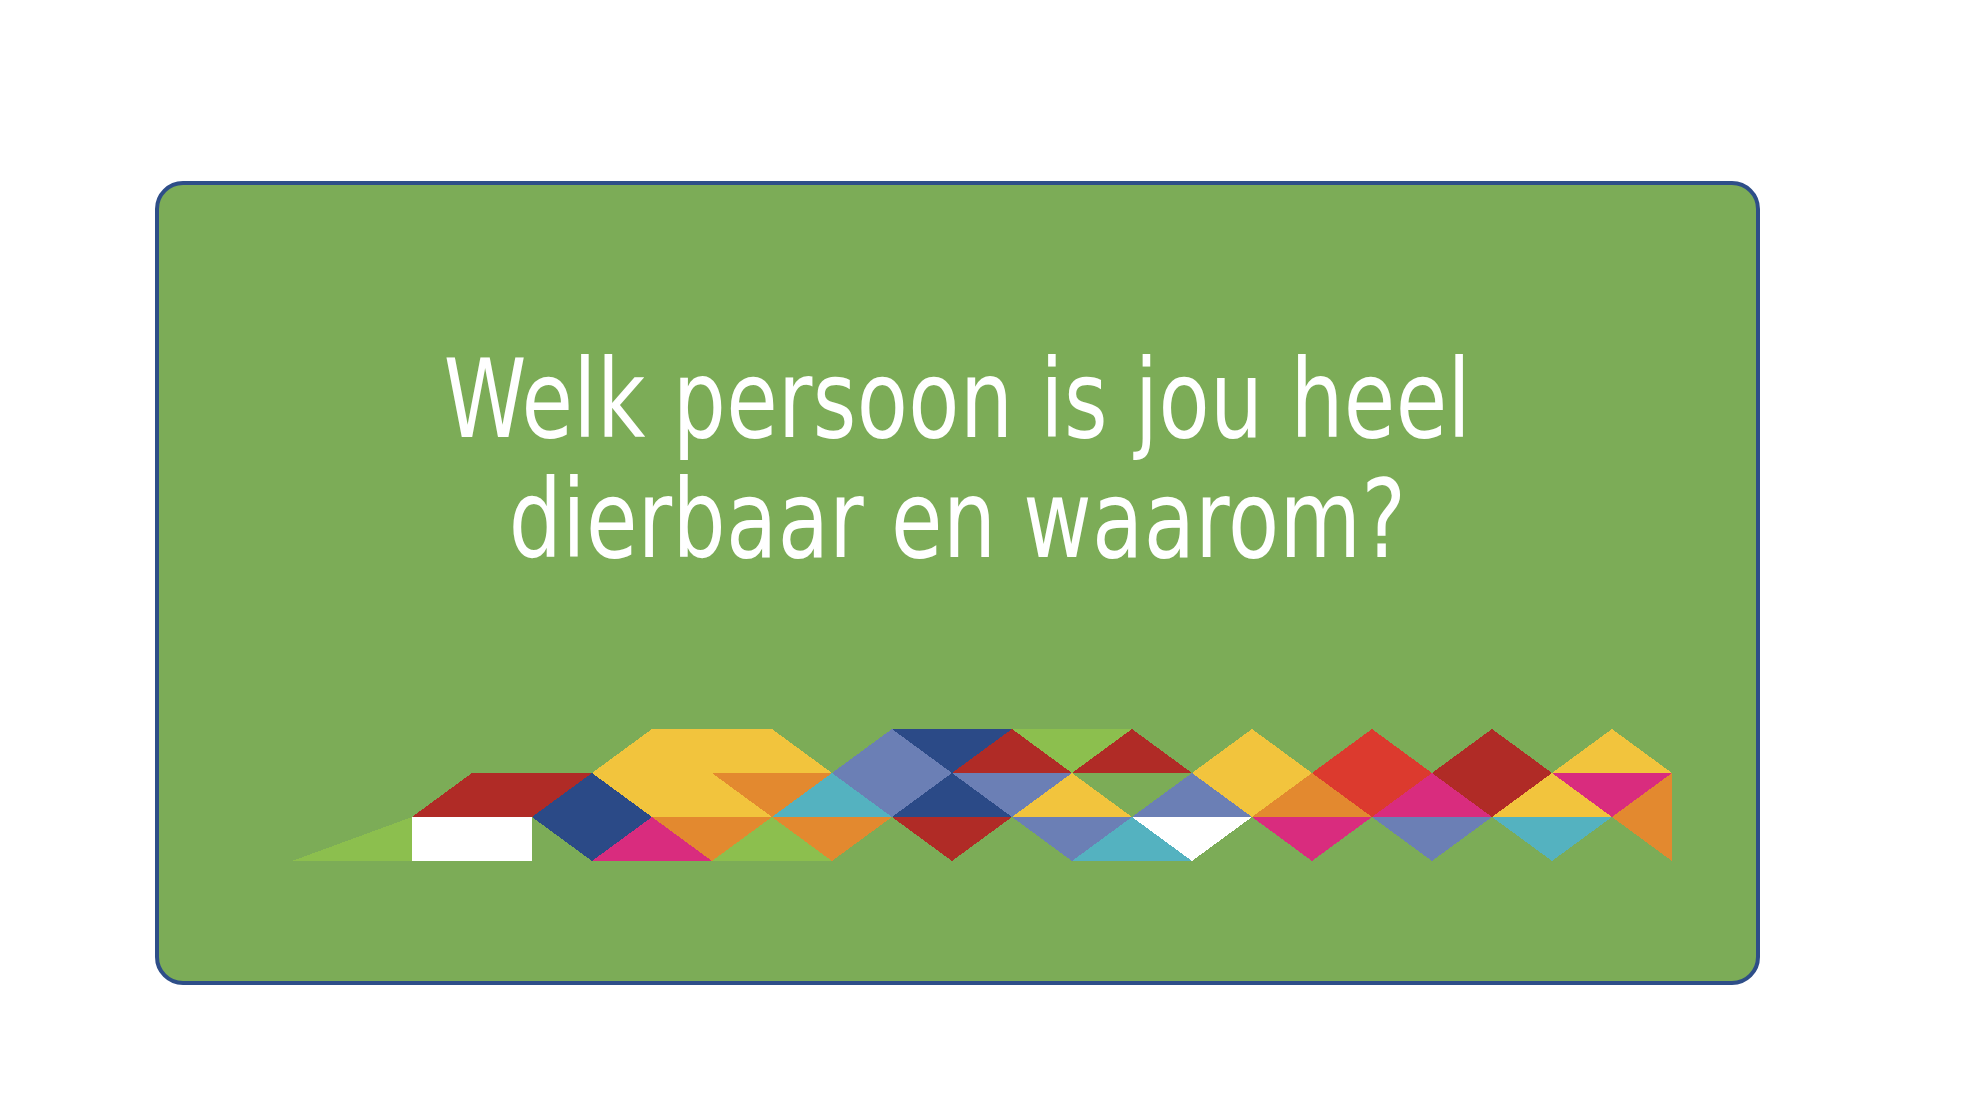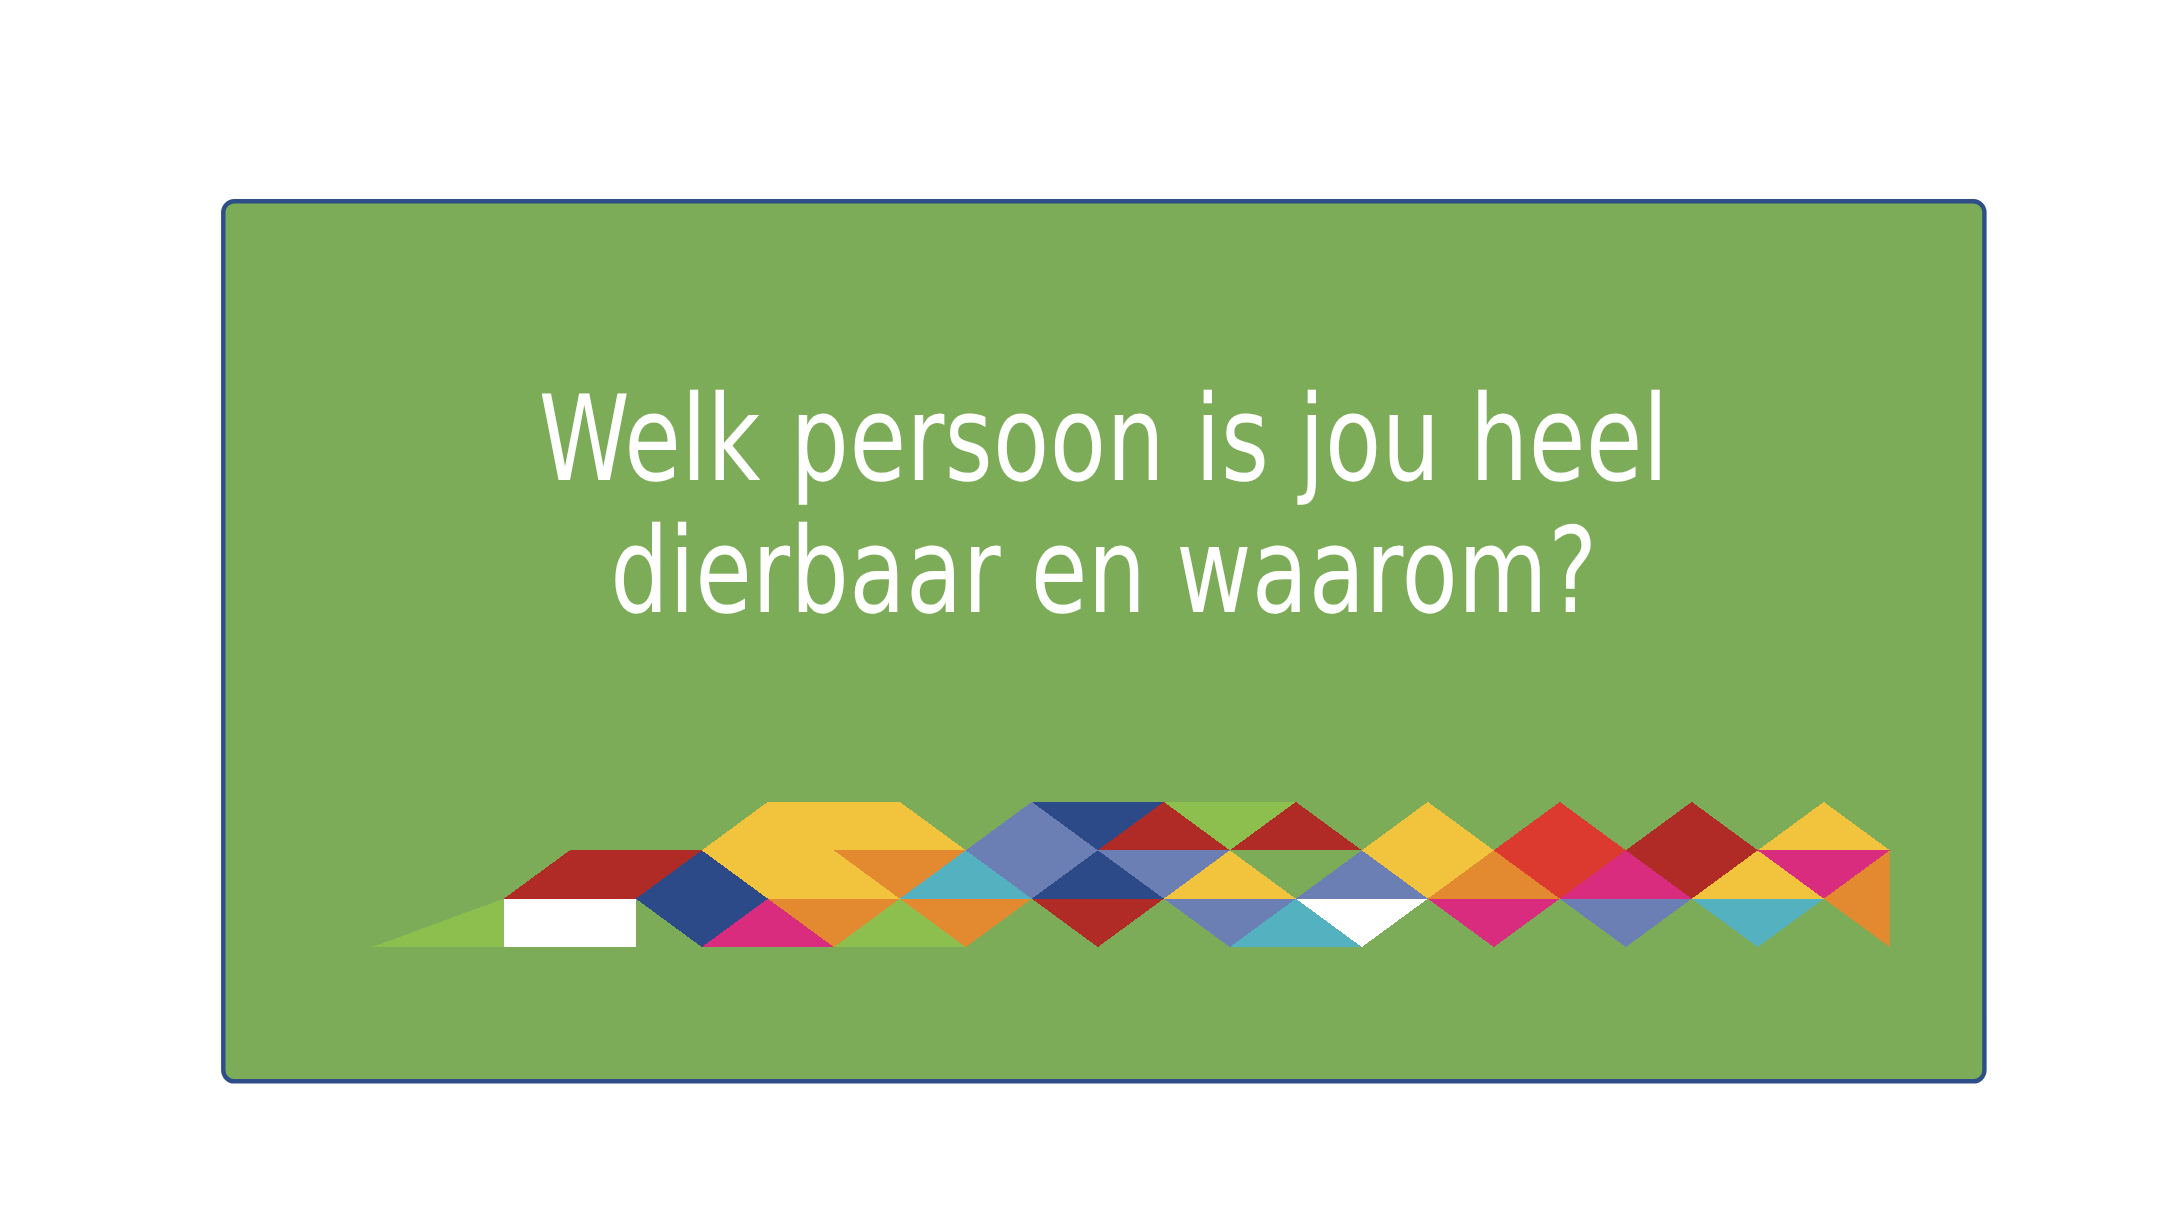--- a/index.html
+++ b/index.html
@@ -68,21 +68,21 @@
     display: block;
     width: 100%;
     height: 100%;
   }
 </style>
 </head>
 <body>
 
 <div id="slide-root" style="background: rgb(255, 255, 255);">
 
-  <div id="question-card" style="background: rgb(124, 172, 87); border-color: rgb(46, 78, 136); border-radius: 12px; margin-left: 46px;">
+  <div id="question-card" style="background: rgb(124, 172, 87); border-color: rgb(46, 78, 136); border-radius: 28px;">
 
     <div id="question-text" style="color: rgb(255, 255, 255);">
       <span class="q-line">Welk persoon is jou heel</span>
       <span class="q-line">dierbaar en waarom?</span>
     </div>
 
     <div id="triangle-band">
       <svg id="triangle-svg" viewBox="0 0 1440 132" preserveAspectRatio="none">
           <polygon points="60,132 180,132 180,88" fill="#8CBF4E" shape-rendering="crispEdges"></polygon>
           <polygon points="180,132 180,88 300,88 300,132" fill="#FFFFFF" shape-rendering="crispEdges"></polygon>

